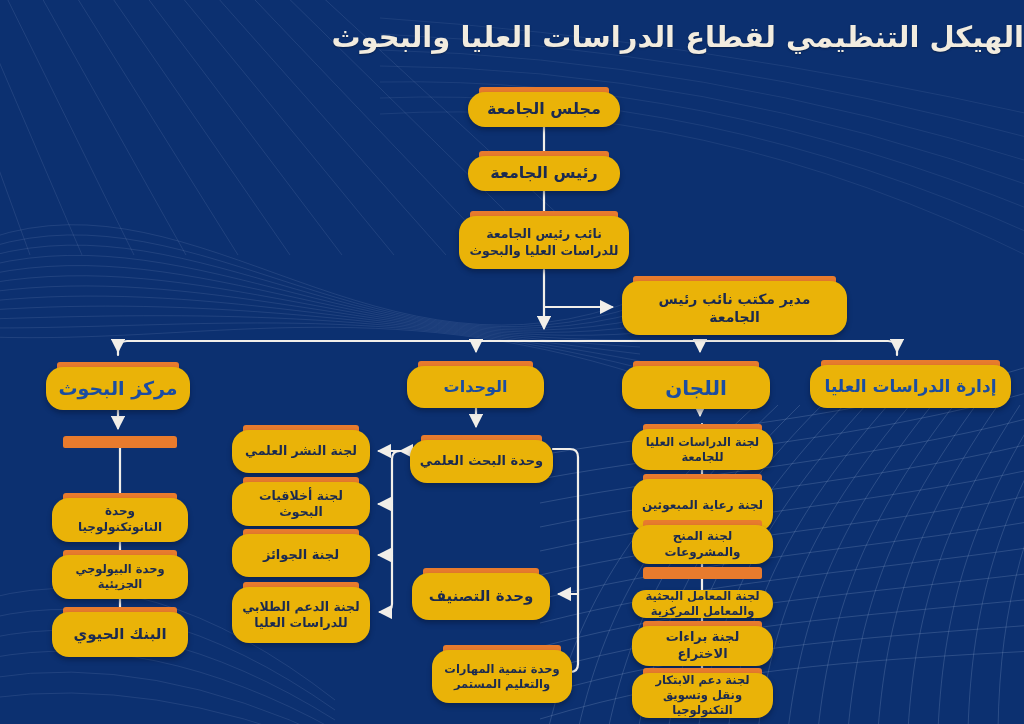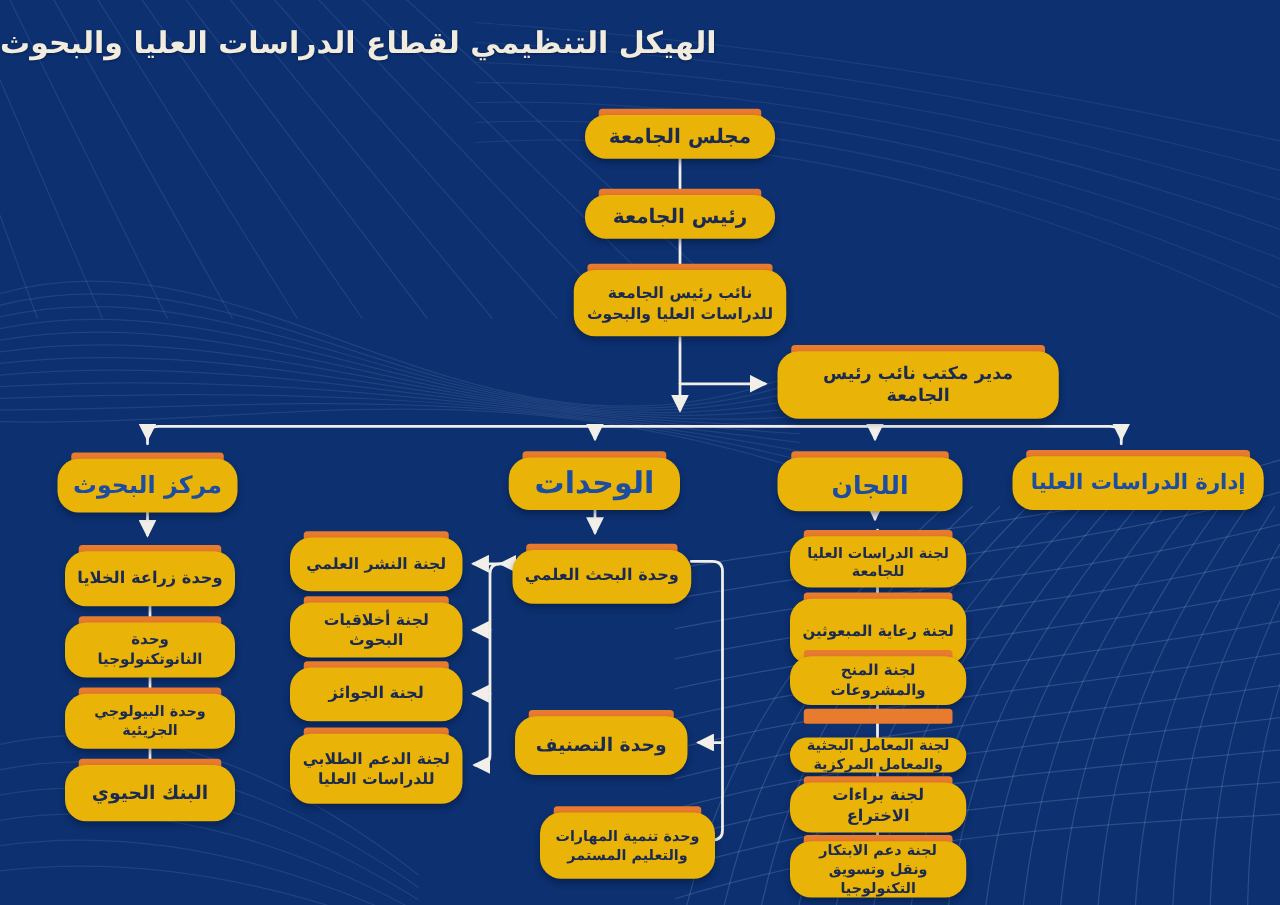--- a/index.html
+++ b/index.html
@@ -6,22 +6,22 @@
   body{
     width:1024px;height:724px;position:relative;overflow:hidden;
     background:#0c3070;
     font-family:"DejaVu Sans", sans-serif;
   }
   #mesh,#wires{position:absolute;left:0;top:0;width:1024px;height:724px;}
   #mesh{z-index:0;}
   #wires{z-index:1;}
   .title{
     position:absolute;z-index:2;left:0;top:20px;width:1024px;
-    text-align:left;direction:rtl;
-    color:#f2ecdf;font-size:24px;font-weight:bold;letter-spacing:0;
+    text-align:right;direction:rtl;
+    color:#f2ecdf;font-size:29px;font-weight:bold;letter-spacing:0;
     text-shadow:0 1px 2px rgba(0,0,0,.35);
   }
   .node{position:absolute;z-index:2;}
   .node .bar{
     position:absolute;top:0;left:11px;right:11px;height:12px;
     background:#e87b2d;border-radius:3px 3px 2px 2px;
   }
   .node .card{
     position:absolute;top:5px;left:0;right:0;bottom:0;
     background:#eab308;border-radius:17px;
@@ -153,34 +153,33 @@
   <div class="bar"></div>
   <div class="card" style="font-size:14px;">مدير مكتب نائب رئيس الجامعة</div>
 </div>
 
 <div class="node head" style="left:46px;top:362px;width:144px;height:48px;">
   <div class="bar"></div>
   <div class="card" style="font-size:19px;">مركز البحوث</div>
 </div>
 <div class="node head" style="left:407px;top:361px;width:137px;height:47px;">
   <div class="bar"></div>
-  <div class="card" style="font-size:24px;">الوحدات</div>
+  <div class="card" style="font-size:16px;">الوحدات</div>
 </div>
 <div class="node head" style="left:622px;top:361px;width:148px;height:48px;">
   <div class="bar"></div>
   <div class="card" style="font-size:20px;">اللجان</div>
 </div>
 <div class="node head" style="left:810px;top:360px;width:201px;height:48px;">
   <div class="bar"></div>
   <div class="card" style="font-size:17px;">إدارة الدراسات العليا</div>
 </div>
 
 <div class="node" style="left:52px;top:436px;width:136px;height:49px;">
   <div class="bar"></div>
-  <div class="card" style="font-size:13px;">وحدة زراعة الخلايا</div>
 </div>
 <div class="node" style="left:52px;top:493px;width:136px;height:49px;">
   <div class="bar"></div>
   <div class="card" style="font-size:12px;">وحدة النانوتكنولوجيا</div>
 </div>
 <div class="node" style="left:52px;top:550px;width:136px;height:49px;">
   <div class="bar"></div>
   <div class="card" style="font-size:11.5px;">وحدة البيولوجي الجزيئية</div>
 </div>
 <div class="node" style="left:52px;top:607px;width:136px;height:50px;">

